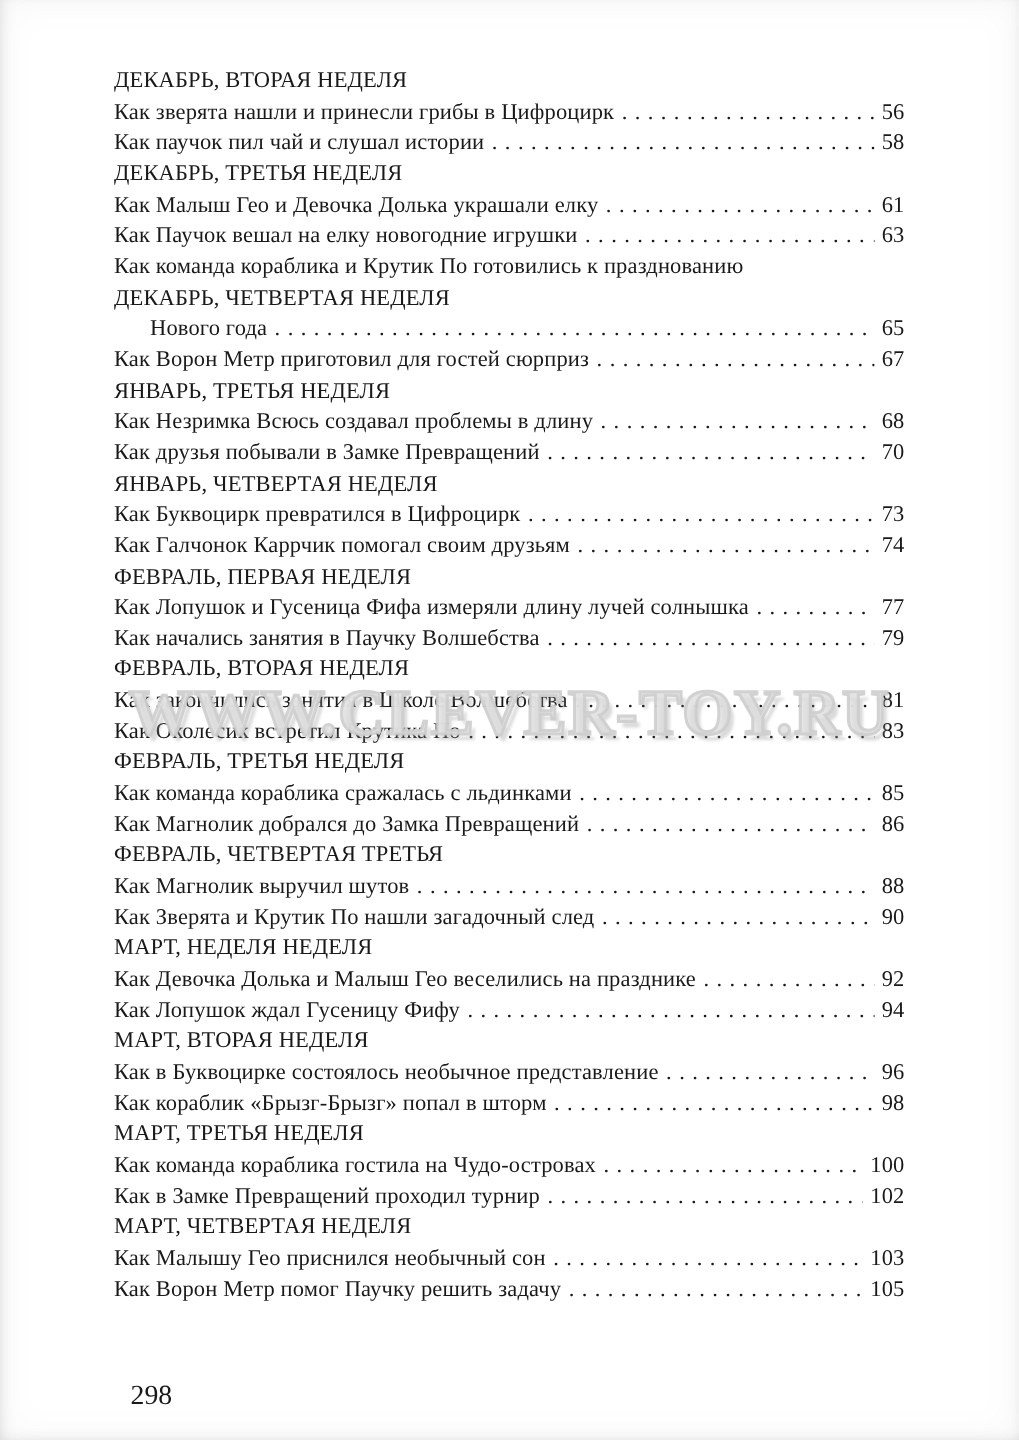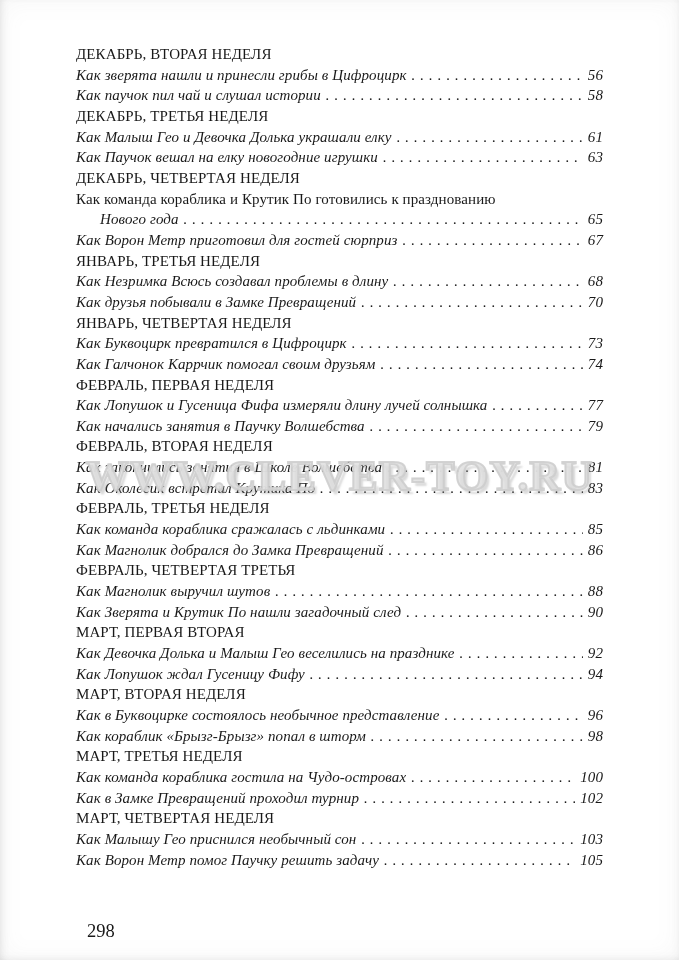--- a/index.html
+++ b/index.html
@@ -23,21 +23,21 @@
   .toc{
     position:absolute;
     left:76px;top:44px;
     width:527px;
     font-size:15px;
     line-height:20.65px;
     letter-spacing:0.1px;
   }
   .row{white-space:nowrap;}
   .row.section{text-transform:none;}
-  .row.entry{display:flex;align-items:center;font-style:italic;}
+  .row.entry{display:flex;align-items:center;}
   .row .t{flex:0 0 auto;}
   .row .leader{
     flex:1 1 auto;
     overflow:hidden;
     white-space:nowrap;
     margin-left:5px;
     min-width:0;
   }
   .row .leader::after{
     content:". . . . . . . . . . . . . . . . . . . . . . . . . . . . . . . . . . . . . . . . . . . . . . . . . . . . . . . . . . . . . . . .";
@@ -91,22 +91,22 @@
     <div class="row entry">
       <span class="t">Как Малыш Гео и Девочка Долька украшали елку</span>
       <span class="leader"></span>
       <span class="pg">61</span>
     </div>
     <div class="row entry">
       <span class="t">Как Паучок вешал на елку новогодние игрушки</span>
       <span class="leader"></span>
       <span class="pg">63</span>
     </div>
+    <div class="row">Как команда кораблика и Крутик По готовились к празднованию</div>
     <div class="row section">ДЕКАБРЬ, ЧЕТВЕРТАЯ НЕДЕЛЯ</div>
-    <div class="row">Как команда кораблика и Крутик По готовились к празднованию</div>
     <div class="row entry cont">
       <span class="t">Нового года</span>
       <span class="leader"></span>
       <span class="pg">65</span>
     </div>
     <div class="row entry">
       <span class="t">Как Ворон Метр приготовил для гостей сюрприз</span>
       <span class="leader"></span>
       <span class="pg">67</span>
     </div>
@@ -169,21 +169,21 @@
     <div class="row entry">
       <span class="t">Как Магнолик выручил шутов</span>
       <span class="leader"></span>
       <span class="pg">88</span>
     </div>
     <div class="row entry">
       <span class="t">Как Зверята и Крутик По нашли загадочный след</span>
       <span class="leader"></span>
       <span class="pg">90</span>
     </div>
-    <div class="row section">МАРТ, ПЕРВАЯ ВТОРАЯ</div>
+    <div class="row section">МАРТ, НЕДЕЛЯ НЕДЕЛЯ</div>
     <div class="row entry">
       <span class="t">Как Девочка Долька и Малыш Гео веселились на празднике</span>
       <span class="leader"></span>
       <span class="pg">92</span>
     </div>
     <div class="row entry">
       <span class="t">Как Лопушок ждал Гусеницу Фифу</span>
       <span class="leader"></span>
       <span class="pg">94</span>
     </div>

